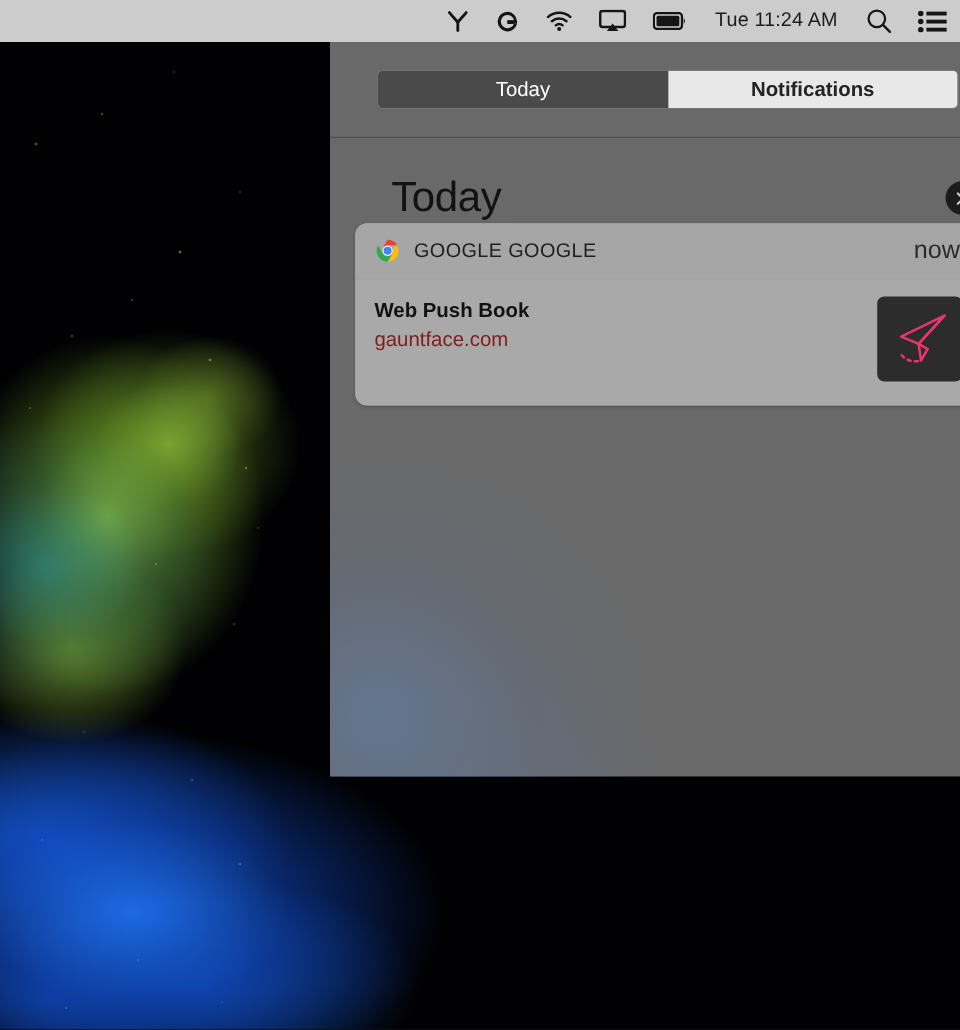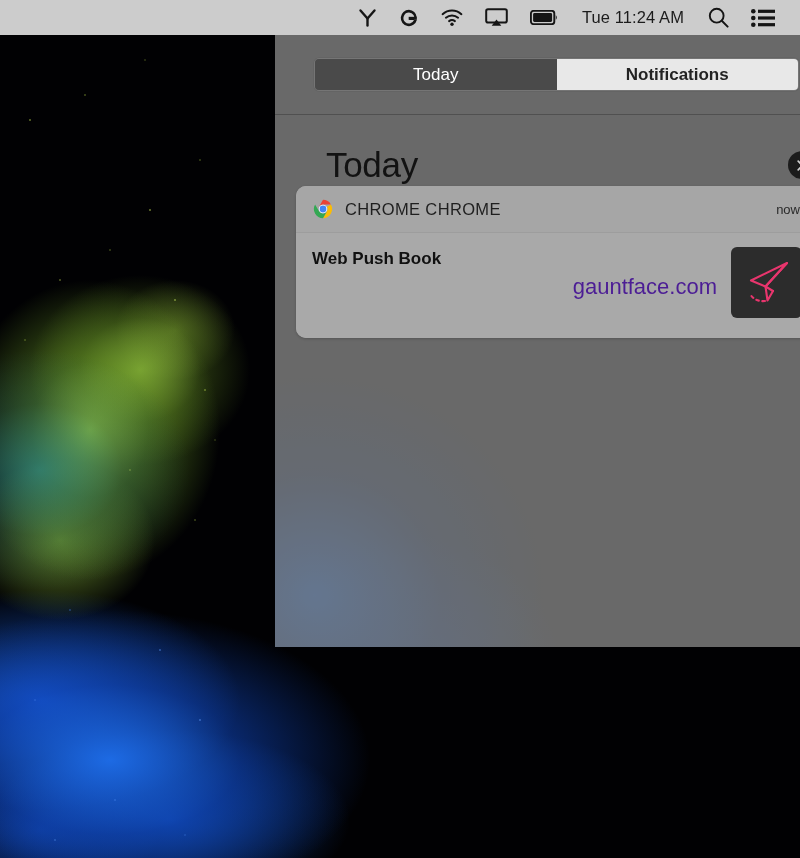--- a/index.html
+++ b/index.html
@@ -70,21 +70,20 @@
   
   .menubar {
     position: absolute;
     left: 0; top: 0;
     width: 800px; height: 35px;
     background: #cccccc;
     display: flex;
     align-items: center;
     justify-content: flex-end;
     box-sizing: border-box;
-    padding-right: 14px;
     z-index: 40;
   }
   .menubar-items {
     display: flex;
     align-items: center;
     gap: 0px;
   }
   .mb-item {
     display: flex;
     align-items: center;
@@ -225,21 +224,21 @@
     flex: 0 0 auto;
     margin-right: 11px;
   }
   .notif-app {
     font-size: 16.5px;
     color: #1f1f1f;
     letter-spacing: 0.35px;
     flex: 1 1 auto;
   }
   .notif-time {
-    font-size: 13px;
+    font-size: 21px;
     color: #2a2a2a;
     flex: 0 0 auto;
   }
   .notif-body {
     display: flex;
     box-sizing: border-box;
     padding: 14px 18px 20px 16px;
     background: #a9a9a9;
   }
   .notif-text {
@@ -247,24 +246,23 @@
     min-width: 0;
     padding-right: 14px;
   }
   .notif-title {
     font-size: 17px;
     font-weight: bold;
     color: #111111;
     line-height: 1.42;
   }
   .notif-origin {
-    font-size: 22px;
-    color: #4c1d95;
+    font-size: 17px;
+    color: #7f1d1d;
     line-height: 1.42;
-    text-align: right;
   }
   .notif-message {
     font-size: 17px;
     color: #2c2c2c;
     line-height: 1.42;
     max-width: 330px;
   }
   .notif-image {
     flex: 0 0 auto;
     width: 71px; height: 71px;
@@ -375,21 +373,21 @@
         <div class="notif-head">
           <div class="chrome-icon">
             <svg width="22" height="22" viewBox="0 0 48 48" aria-hidden="true">
               <path d="M24 4 A20 20 0 0 1 41.3 14 L24 14 A10 10 0 0 0 15.3 19 Z" fill="#ea4335"></path>
               <path d="M41.3 14 A20 20 0 0 1 24 44 L32.7 29 A10 10 0 0 0 32.7 19 Z" fill="#fbbc05"></path>
               <path d="M24 44 A20 20 0 0 1 6.7 14 L15.3 29 A10 10 0 0 0 32.7 29 Z" fill="#34a853"></path>
               <circle cx="24" cy="24" r="9.2" fill="#ffffff"></circle>
               <circle cx="24" cy="24" r="7.4" fill="#4285f4"></circle>
             </svg>
           </div>
-          <div class="notif-app">CHROME CHROME</div>
+          <div class="notif-app">GOOGLE GOOGLE</div>
           <div class="notif-time">now</div>
         </div>
         <div class="notif-body">
           <div class="notif-text">
             <div class="notif-title">Web Push Book</div>
             <div class="notif-origin">gauntface.com</div>
           </div>
           <div class="notif-image">
             <svg width="52" height="52" viewBox="0 0 52 52" aria-hidden="true">
               <g fill="none" stroke="#e8356d" stroke-width="2.1" stroke-linejoin="round" stroke-linecap="round">

